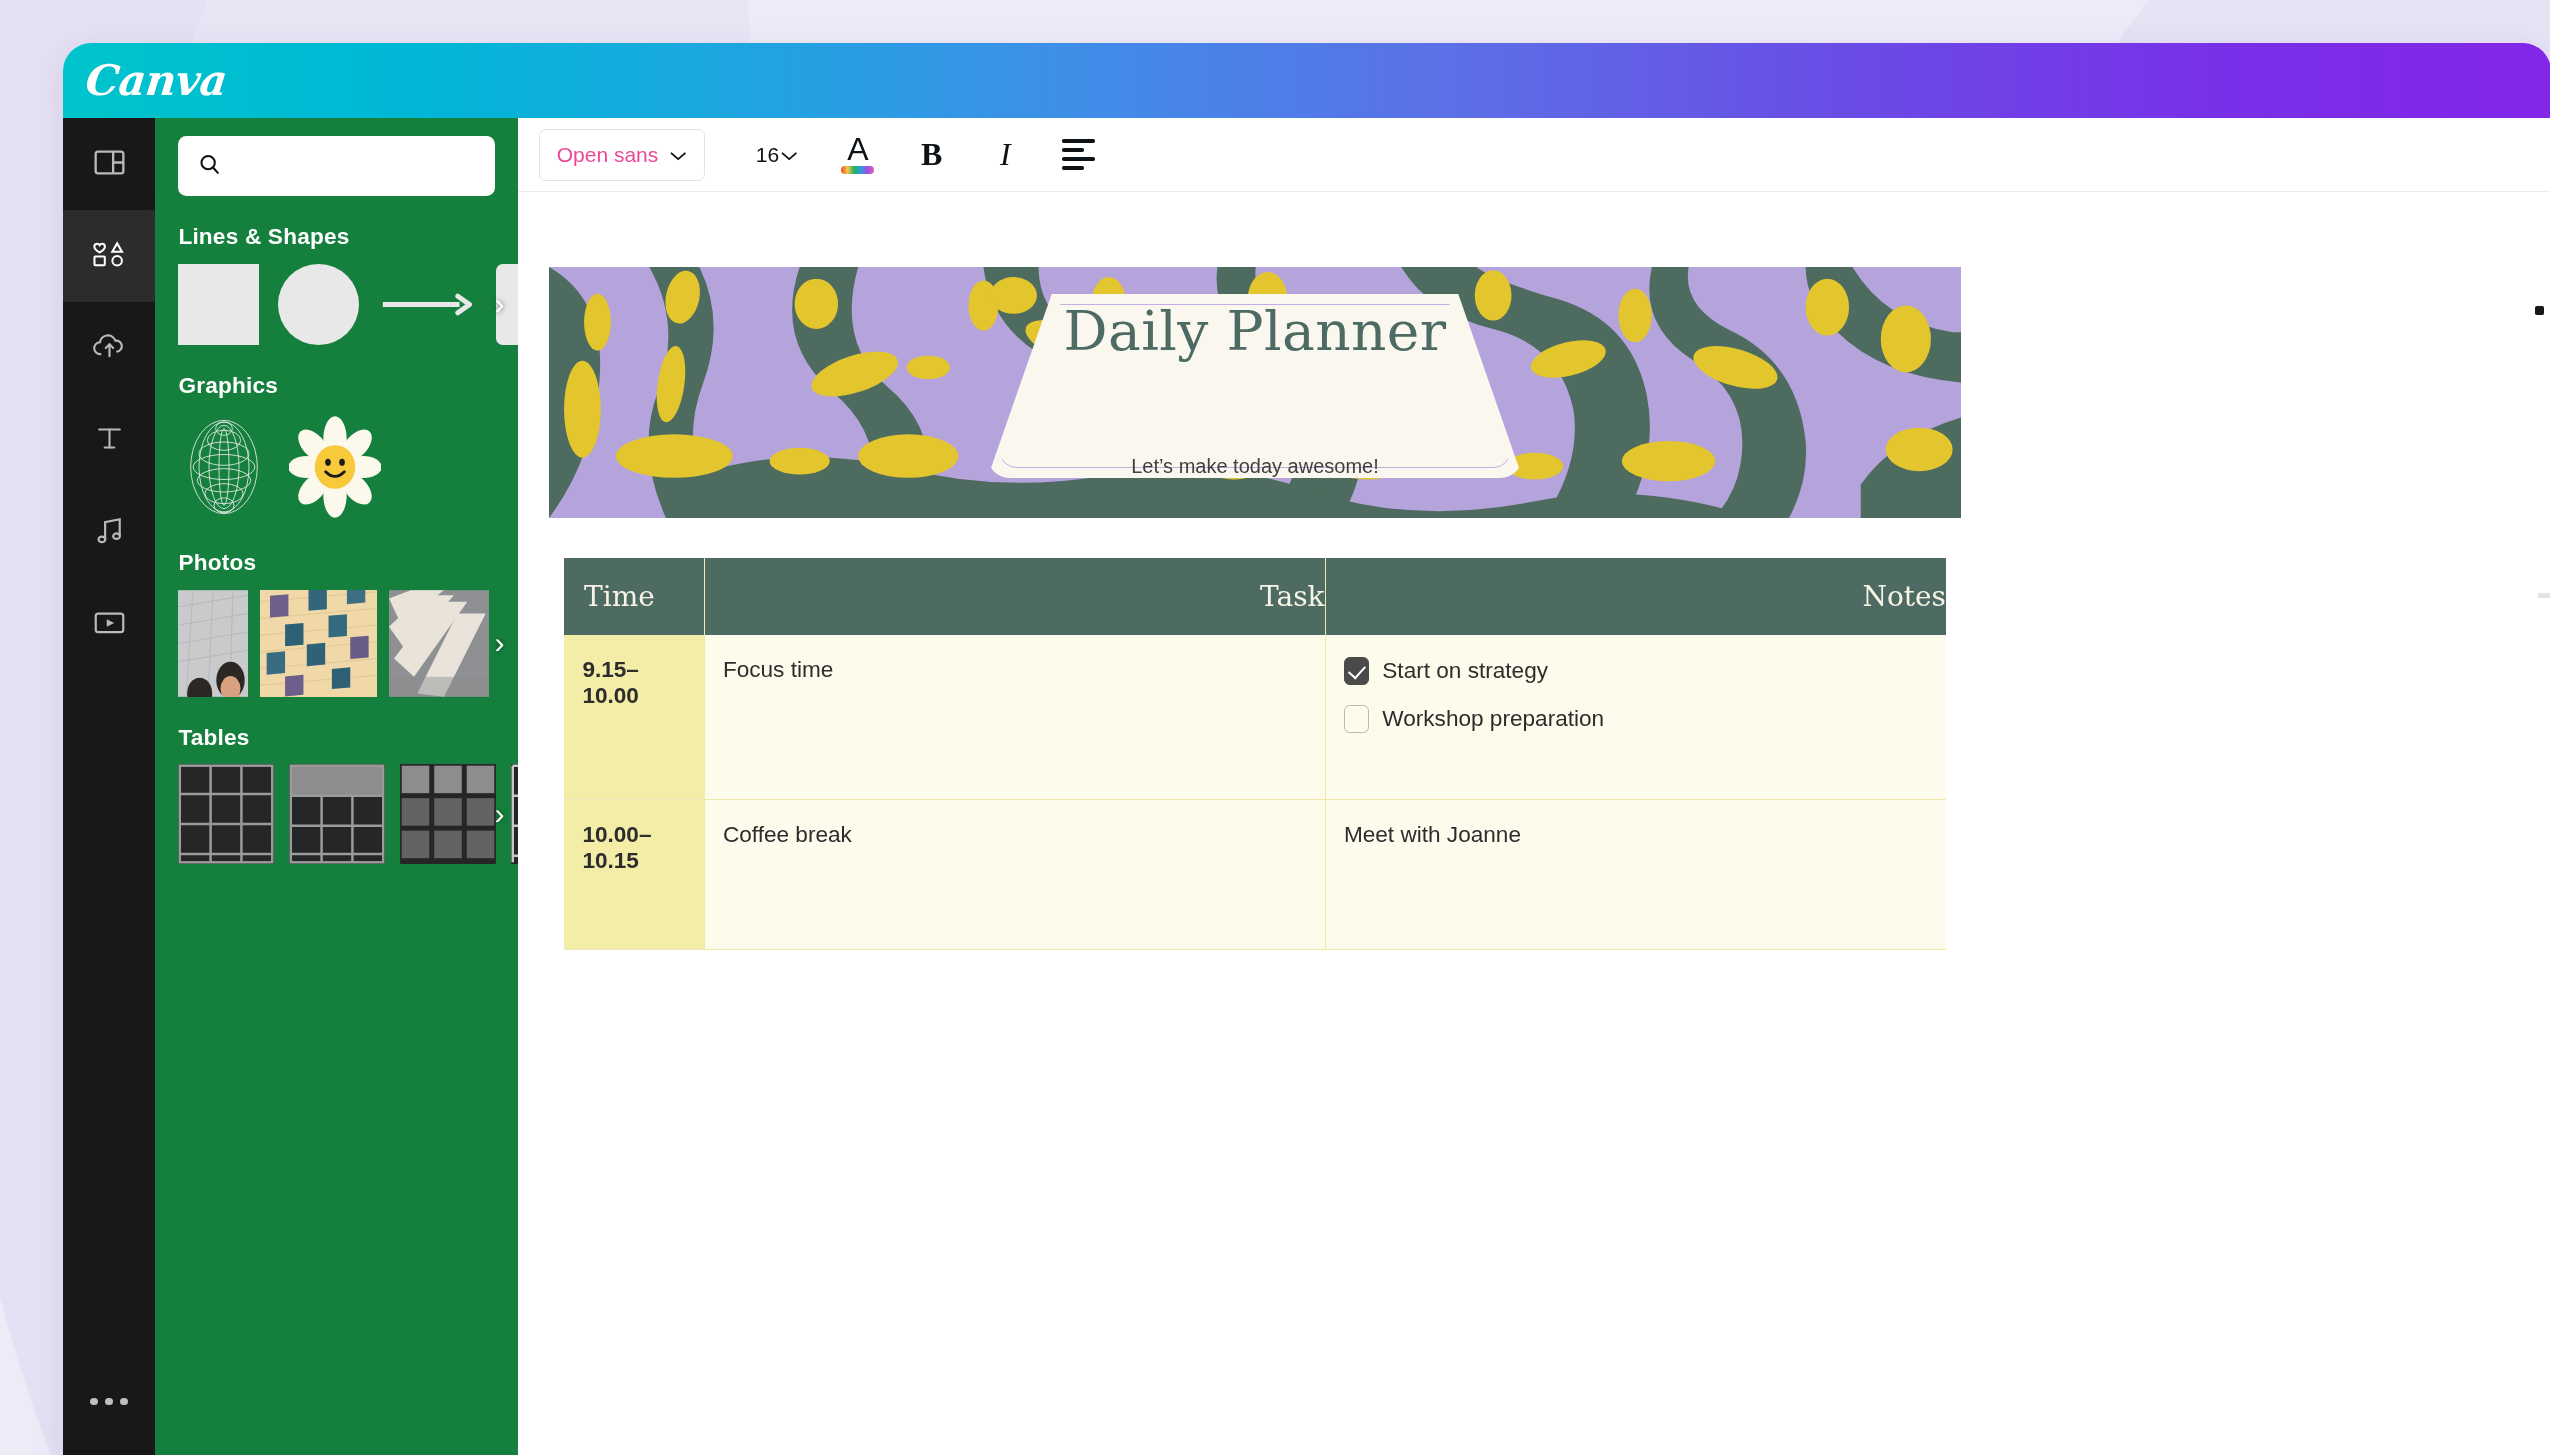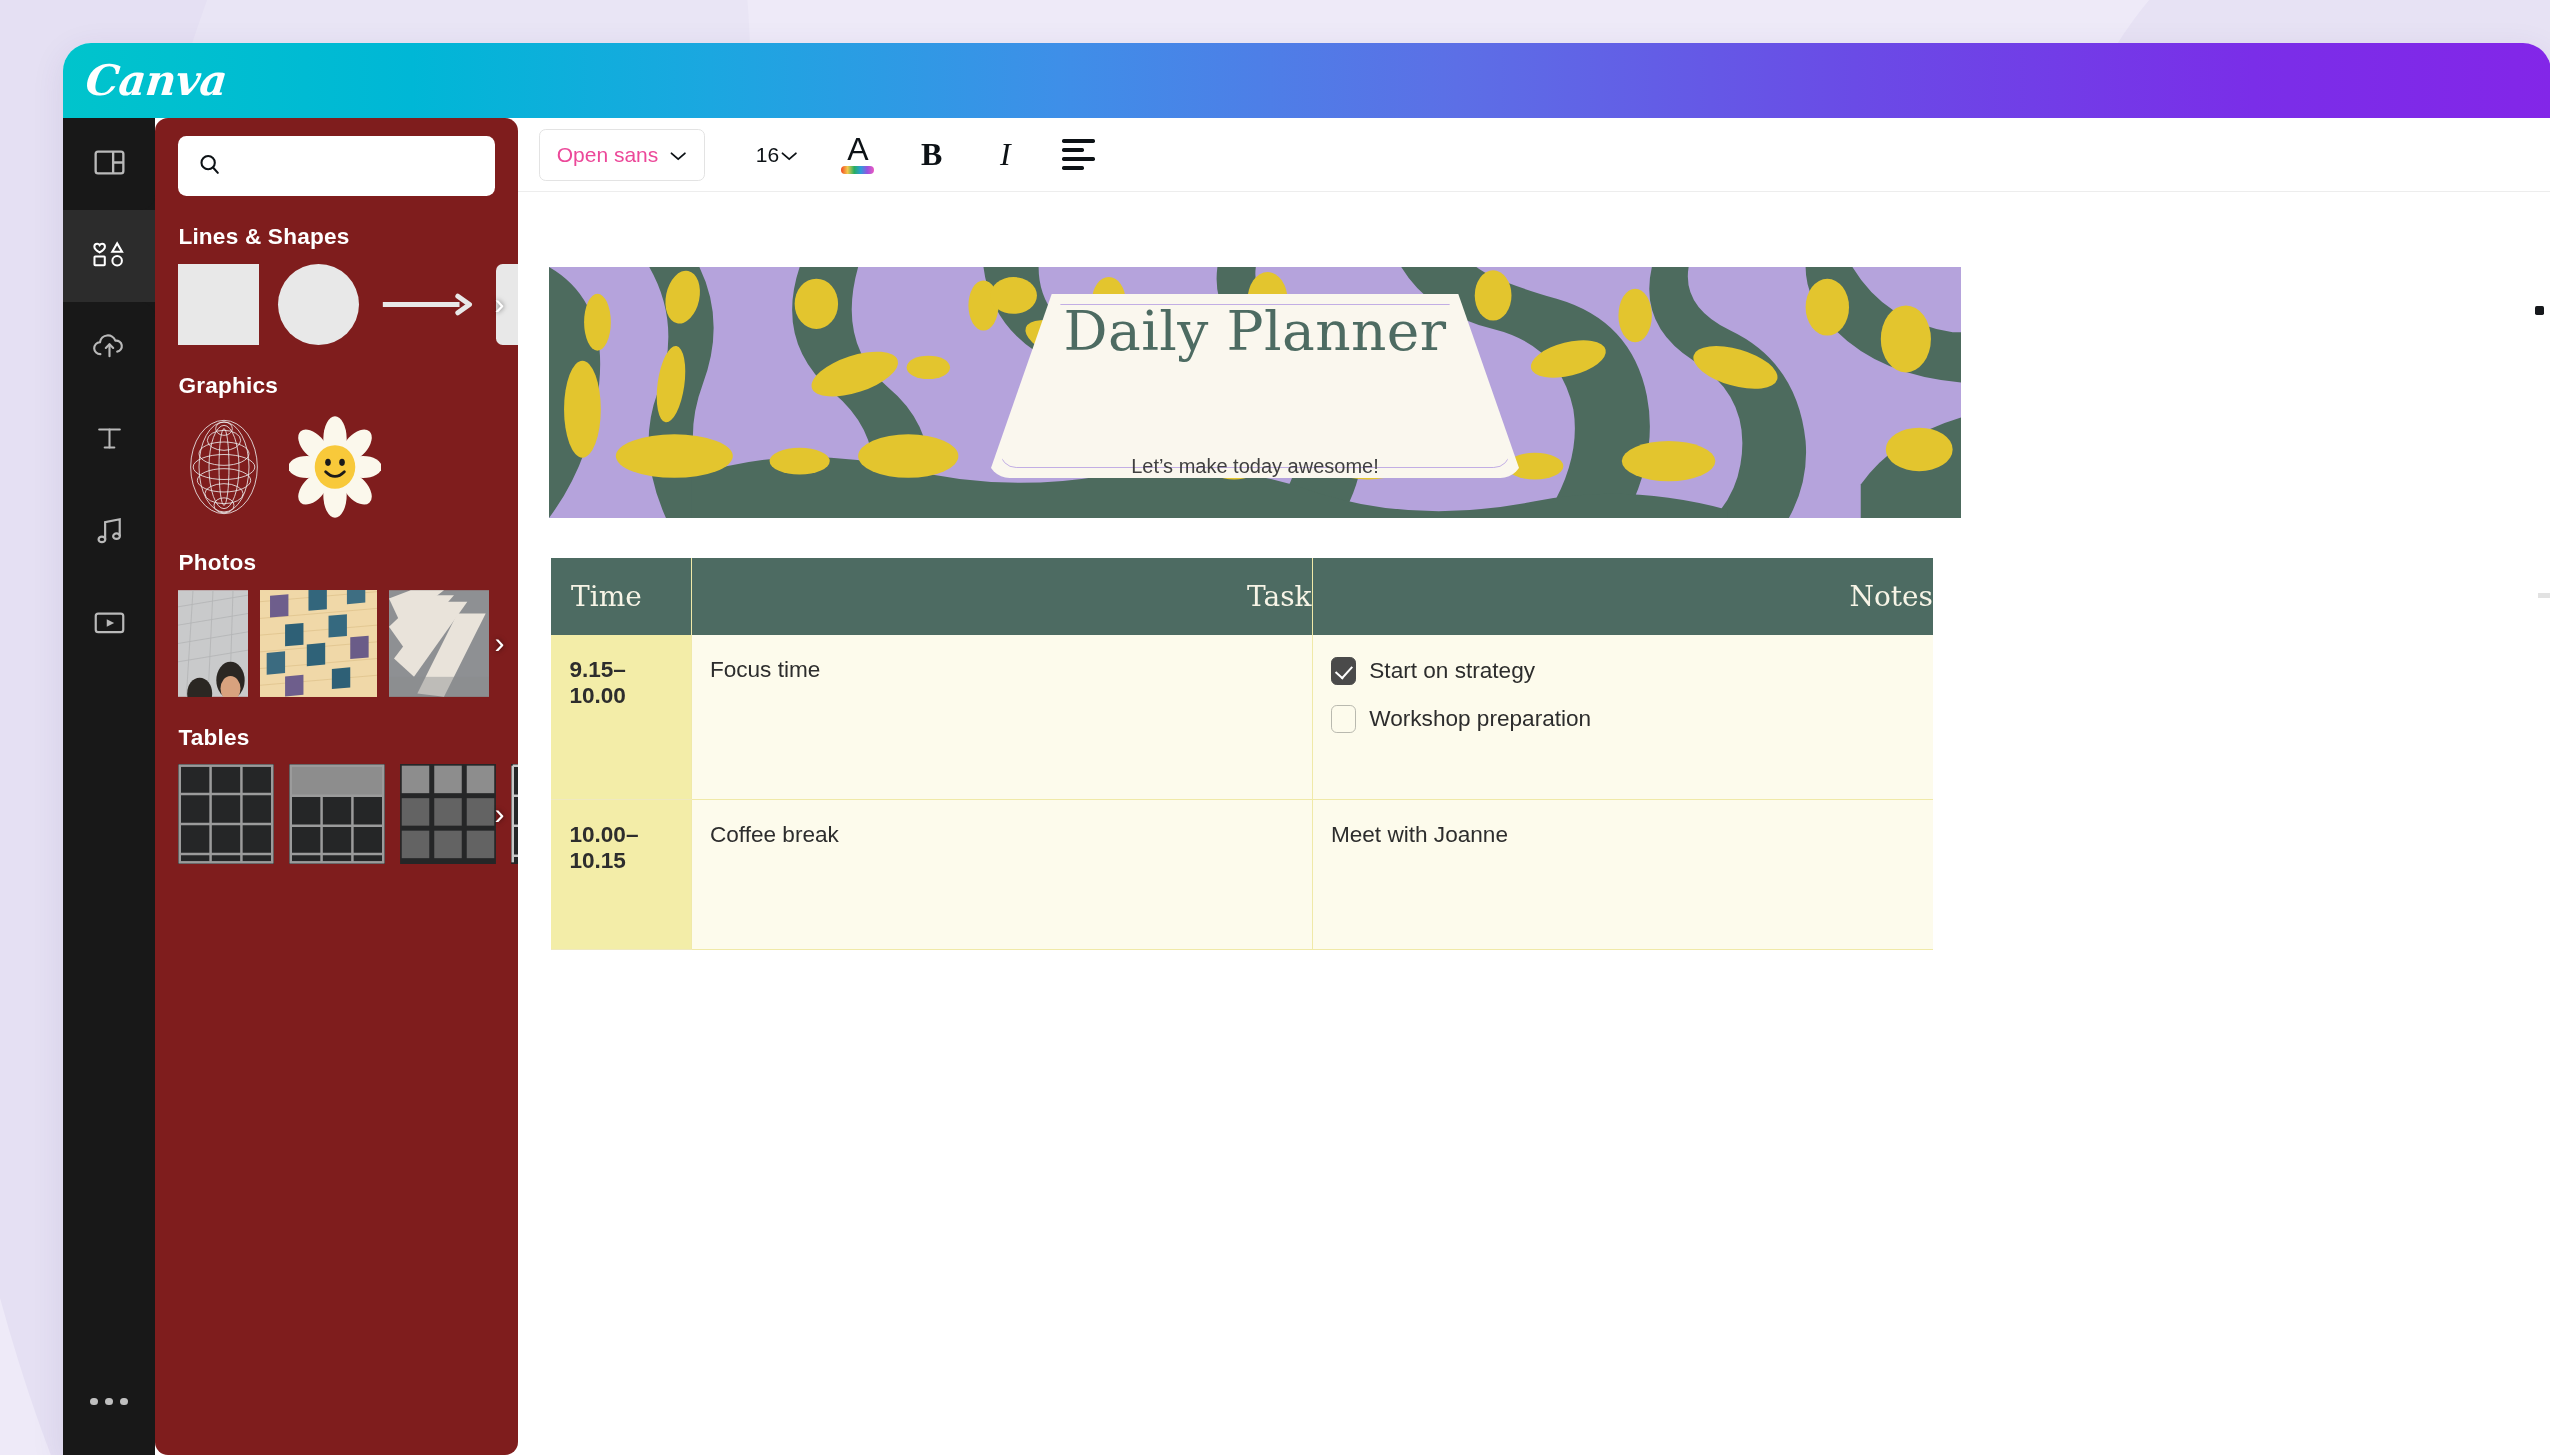--- a/index.html
+++ b/index.html
@@ -89,25 +89,24 @@
   .rail-item.active::before { top: -15px; border-bottom-right-radius: 15px; }
   .rail-item.active::after  { bottom: -15px; border-top-right-radius: 15px; }
   .rail-more { position: absolute; bottom: 50px; left: 0; width: 92px;
                display: flex; align-items: center; justify-content: center; cursor: pointer; }
   .dot3 { display: flex; gap: 7.5px; }
   .dot3 i { width: 7.5px; height: 7.5px; border-radius: 50%; background: #BFBFBF; display: block; }
 
   
   .panel {
     width: 363px; flex: 0 0 363px;
-    background: #7f1d1d;
+    background: #15803d;
     padding: 18.4px 0 0 0;
     position: relative;
     overflow: hidden;
-    border-radius: 13px;
   }
   .search-wrap { padding: 0 23.4px; }
   .searchbox {
     height: 60px; background: #fff; border-radius: 8.4px;
     display: flex; align-items: center; padding: 0 18.4px;
     cursor: text;
   }
   .searchbox svg { flex: 0 0 auto; }
   .searchbox input {
     border: 0; outline: 0; flex: 1; font-size: 18.4px; margin-left: 11.7px;
@@ -212,21 +211,21 @@
     font-family: "DejaVu Serif", serif;
     font-size: 55px; color: #4D6B62; letter-spacing: 0.4px;
     margin-top: 5px; position: relative; z-index: 2;
   }
   .planner-sub {
     font-size: 20px; color: #404040; margin-top: 18.4px; position: relative; z-index: 2;
   }
 
   
   .ptable {
-    position: absolute; left: 2px; top: 291px;
+    position: absolute; left: 15px; top: 291px;
     width: 1382px;
     border-collapse: collapse;
     table-layout: fixed;
   }
   .ptable th {
     background: #4D6B62; color: #F7F4E6;
     font-family: "DejaVu Serif", serif;
     font-weight: 400; font-size: 28px;
     padding: 22px 0; text-align: right;
     border-right: 1.7px solid #F0E9A8;

